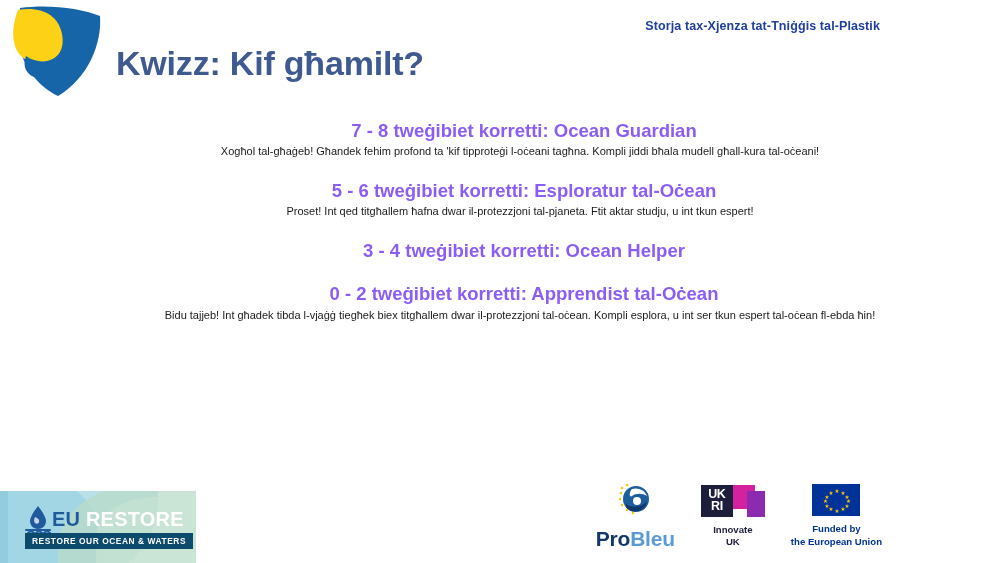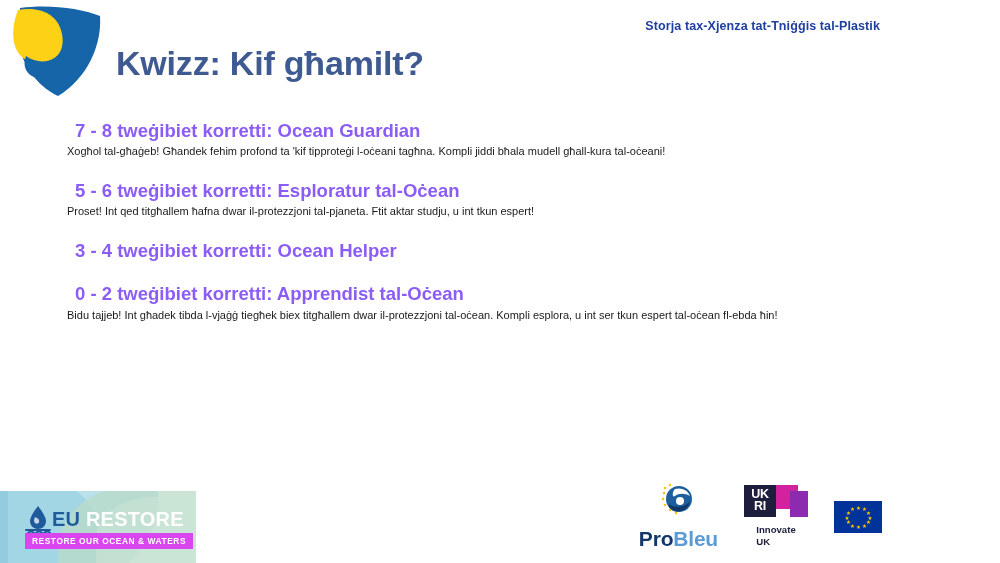--- a/index.html
+++ b/index.html
@@ -13,20 +13,21 @@
     font-family: "Liberation Sans", sans-serif;
     overflow: hidden;
     position: relative;
   }
   .slide {
     position: relative;
     width: 896px;
     height: 563px;
     background: #ffffff;
     overflow: hidden;
+    text-align: center;
   }
 
   
   .brand-mark {
     position: absolute;
     left: 6px;
     top: 0px;
     width: 104px;
     height: 104px;
   }
@@ -128,21 +129,21 @@
     font-size: 20px;
     font-weight: bold;
     color: #ffffff;
     letter-spacing: 0.2px;
     white-space: nowrap;
   }
   .eum-title .eu { color: #1e5a9c; }
   .eum-sub {
     position: absolute;
     left: 25px; top: 42px;
-    background: #d946ef;
+    background: #0c4a6e;
     color: #ffffff;
     font-size: 8.4px;
     font-weight: bold;
     letter-spacing: 0.55px;
     padding: 3px 7px 3px 7px;
     white-space: nowrap;
   }
 
   
   .footer-logos {
@@ -335,17 +336,21 @@
         <span class="eu-star" style="left:33.5px;top:15px;">★</span>
         <span class="eu-star" style="left:32px;top:19.5px;">★</span>
         <span class="eu-star" style="left:28px;top:23px;">★</span>
         <span class="eu-star" style="left:22px;top:24.5px;">★</span>
         <span class="eu-star" style="left:16px;top:23px;">★</span>
         <span class="eu-star" style="left:12px;top:19.5px;">★</span>
         <span class="eu-star" style="left:10.5px;top:15px;">★</span>
         <span class="eu-star" style="left:12px;top:10.5px;">★</span>
         <span class="eu-star" style="left:16px;top:6.5px;">★</span>
       </span>
+      <span class="funded-text">
+        <span>Funded by</span><br>
+        <span>the European Union</span>
+      </span>
     </div>
 
   </div>
 
 </div>
 
 </body></html>

